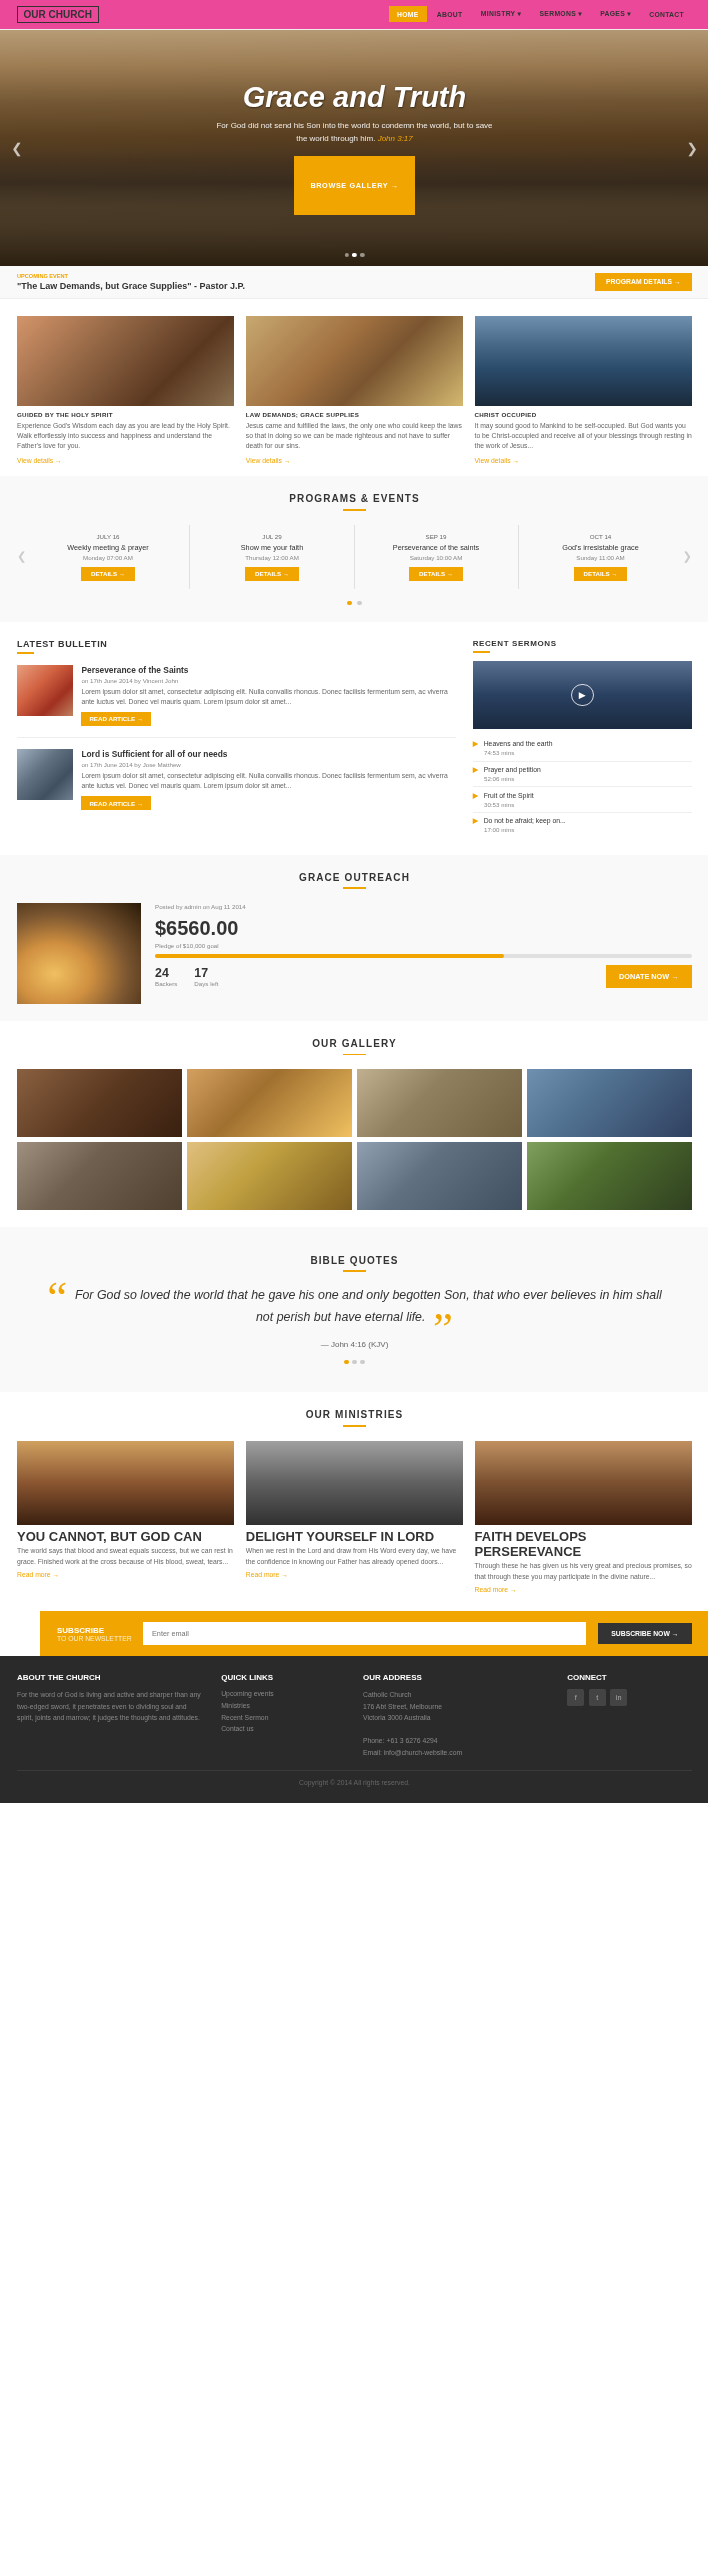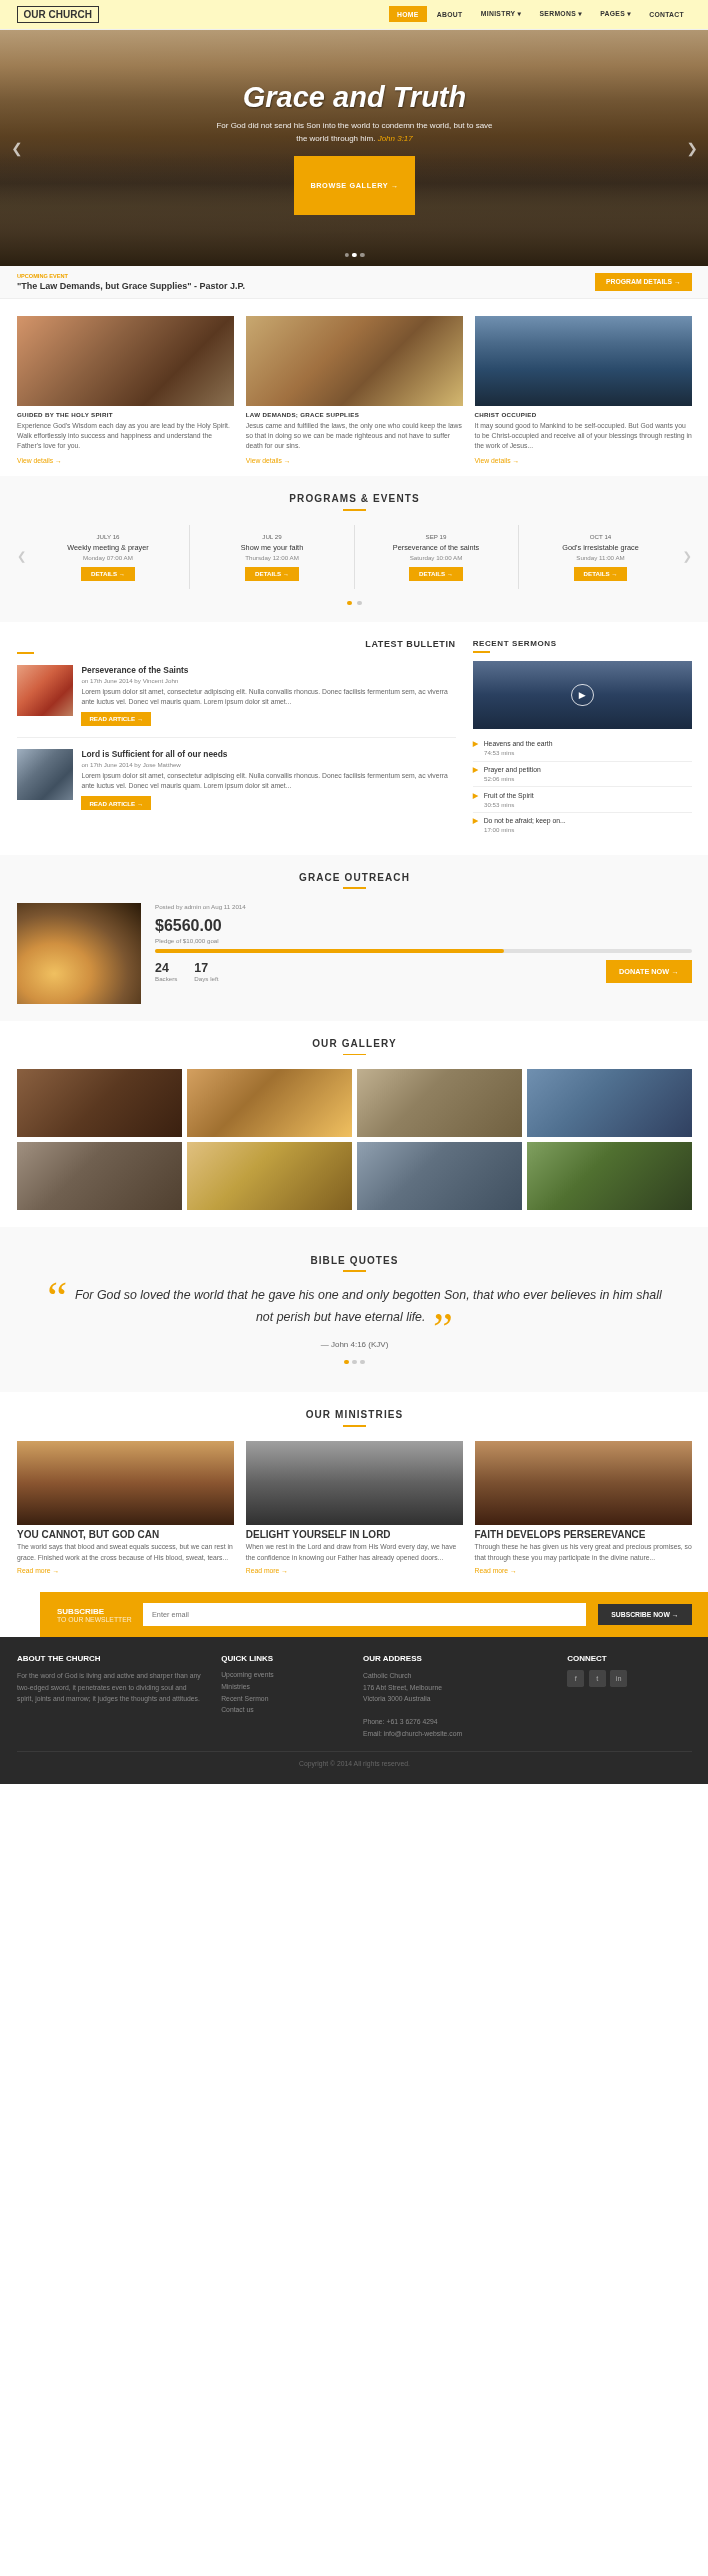--- a/index.html
+++ b/index.html
@@ -1,21 +1,21 @@
 <!DOCTYPE html>
 <html style="font-size:9px"><head>
   <meta charset="utf-8">
   <style>
     * { margin: 0; padding: 0; box-sizing: border-box; }
     body { font-family: 'Arial', sans-serif; font-size: 7.3px; color: #333; background: #fff; width: 709px; }
 
     
     .navbar {
       display: flex; align-items: center; justify-content: space-between;
-      padding: 5.6px 17px; background: #fef9c3; border-bottom: 0.6px solid #eee;
+      padding: 5.6px 17px; background: #ec4899; border-bottom: 0.6px solid #eee;
       position: relative; z-index: 100;
     }
     .navbar-brand {
       font-size: 10px; font-weight: bold; border: 1.1px solid #333;
       padding: 2.3px 5.6px; color: #333; text-decoration: none;
     }
     .navbar-menu { display: flex; align-items: center; gap: 2.3px; }
     .nav-item {
       padding: 4.5px 8px; font-size: 6.8px; font-weight: bold; color: #333;
       cursor: pointer; text-transform: uppercase; letter-spacing: 0.3px;
@@ -120,21 +120,21 @@
     .programs-nav { display: flex; justify-content: center; align-items: center; gap: 5.6px; margin-top: 11.3px; }
     .prog-dot { width: 4.5px; height: 4.5px; border-radius: 50%; background: #ccc; cursor: pointer; }
     .prog-dot.active { background: #f0a500; }
     .programs-arrow {
       background: none; border: none; font-size: 11.3px; color: #ccc; cursor: pointer;
     }
 
     
     .bulletin-section { padding: 17px; display: grid; grid-template-columns: 2fr 1fr; gap: 17px; }
     .bulletin-left {}
-    .bulletin-title { font-size: 9px; font-weight: bold; text-transform: uppercase; letter-spacing: 0.6px; margin-bottom: 2.8px; color: #333; text-align: right; }
+    .bulletin-title { font-size: 9px; font-weight: bold; text-transform: uppercase; letter-spacing: 0.6px; margin-bottom: 2.8px; color: #333; }
     .bulletin-divider { width: 17px; height: 1.7px; background: #f0a500; margin-bottom: 11.3px; }
     .bulletin-article { display: grid; grid-template-columns: 56px 1fr; gap: 8.4px; margin-bottom: 11.3px; padding-bottom: 11.3px; border-bottom: 0.6px solid #eee; }
     .bulletin-article:last-child { border-bottom: none; }
     .article-img-1 {
       width: 56px; height: 51px;
       background: linear-gradient(135deg, #e8a080 0%, #d06040 40%, #a03020 70%, #c08060 100%);
     }
     .article-img-2 {
       width: 56px; height: 51px;
       background: linear-gradient(135deg, #a0b0c0 0%, #607080 40%, #405060 70%, #708090 100%);
@@ -174,21 +174,21 @@
     
     .outreach-section { padding: 17px; background: #f9f9f9; }
     .outreach-inner { display: grid; grid-template-columns: 124px 1fr; gap: 14px; align-items: start; }
     .outreach-img {
       width: 124px; height: 101px;
       background: radial-gradient(ellipse at 30% 70%, #f0c060 0%, #d09040 30%, #7a5530 60%, #2a1a08 100%);
     }
     .outreach-content {}
     .outreach-title { font-size: 12.4px; font-weight: bold; color: #333; margin-bottom: 2.3px; }
     .outreach-meta { font-size: 6.2px; color: #888; margin-bottom: 6.8px; }
-    .outreach-amount { font-size: 16px; font-weight: bold; color: #333; margin-bottom: 2.3px; }
+    .outreach-amount { font-size: 20px; font-weight: bold; color: #333; margin-bottom: 2.3px; }
     .outreach-pledge { font-size: 6.2px; color: #888; margin-bottom: 4.5px; }
     .progress-bar-container { background: #e0e0e0; height: 4.5px; border-radius: 2.3px; margin-bottom: 6.8px; }
     .progress-bar-fill { background: #f0a500; height: 100%; border-radius: 2.3px; width: 65%; }
     .outreach-stats { display: flex; gap: 17px; align-items: center; }
     .stat-item {}
     .stat-num { font-size: 12.4px; font-weight: bold; color: #333; }
     .stat-label { font-size: 6.2px; color: #888; }
     .donate-btn {
       background: #f0a500; color: #fff; border: none; padding: 6.8px 13.5px;
       font-size: 7.3px; font-weight: bold; cursor: pointer; margin-left: auto; display: block;
@@ -222,21 +222,21 @@
     .quote-dot.active { background: #f0a500; }
 
     
     .ministries-section { padding: 17px; }
     .ministries-grid { display: grid; grid-template-columns: repeat(3, 1fr); gap: 11.3px; }
     .ministry-item {}
     .ministry-img { width: 100%; height: 84px; }
     .mi-1 { background: linear-gradient(to bottom, #d0a060 0%, #8a5530 50%, #3a2010 100%); }
     .mi-2 { background: linear-gradient(to bottom, #a0a0a0 0%, #606060 50%, #303030 100%); }
     .mi-3 { background: linear-gradient(to bottom, #c09060 0%, #7a5030 50%, #402010 100%); }
-    .ministry-name { font-size: 10px; font-weight: bold; text-transform: uppercase; color: #333; margin: 4.5px 0 2.3px; }
+    .ministry-name { font-size: 13px; font-weight: bold; text-transform: uppercase; color: #333; margin: 4.5px 0 2.3px; }
     .ministry-desc { font-size: 6.8px; color: #666; line-height: 1.5; margin-bottom: 3.4px; }
     .ministry-link { font-size: 6.8px; color: #f0a500; cursor: pointer; }
 
     
     .subscribe-section {
       background: #f0a500; padding: 11.3px 17px;
       display: flex; align-items: center; gap: 11.3px; margin-left: 40px;
     }
     .subscribe-label { font-size: 8px; font-weight: bold; text-transform: uppercase; color: #fff; white-space: nowrap; }
     .subscribe-sublabel { font-size: 6.8px; color: rgba(255,255,255,0.8); }

